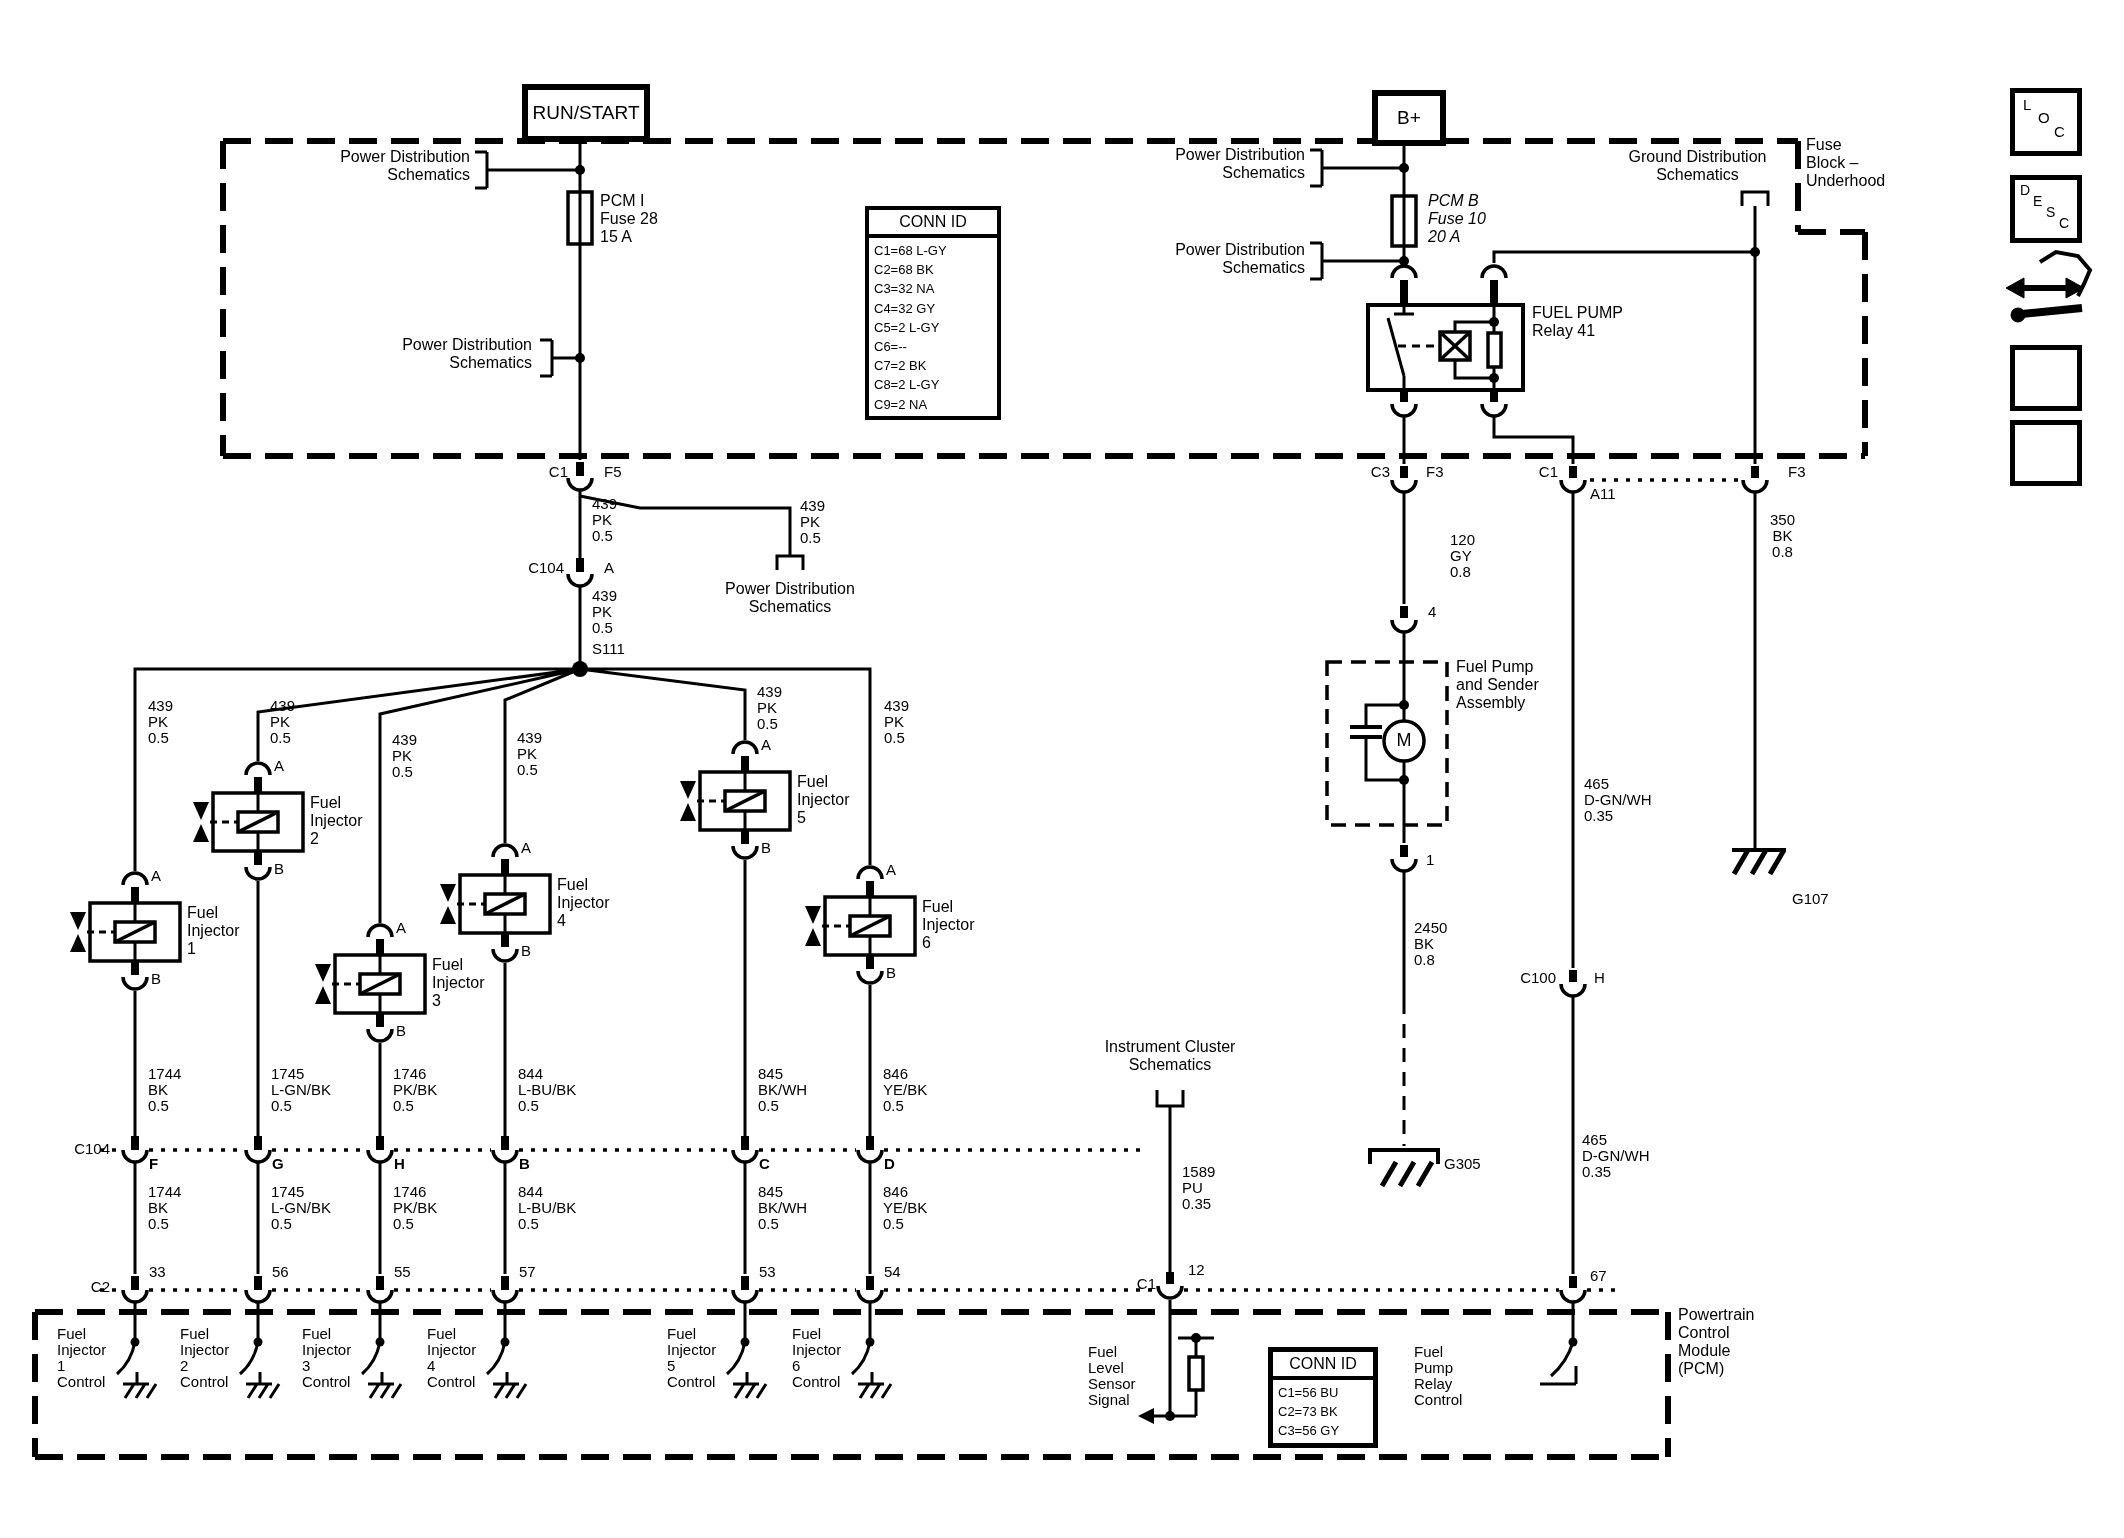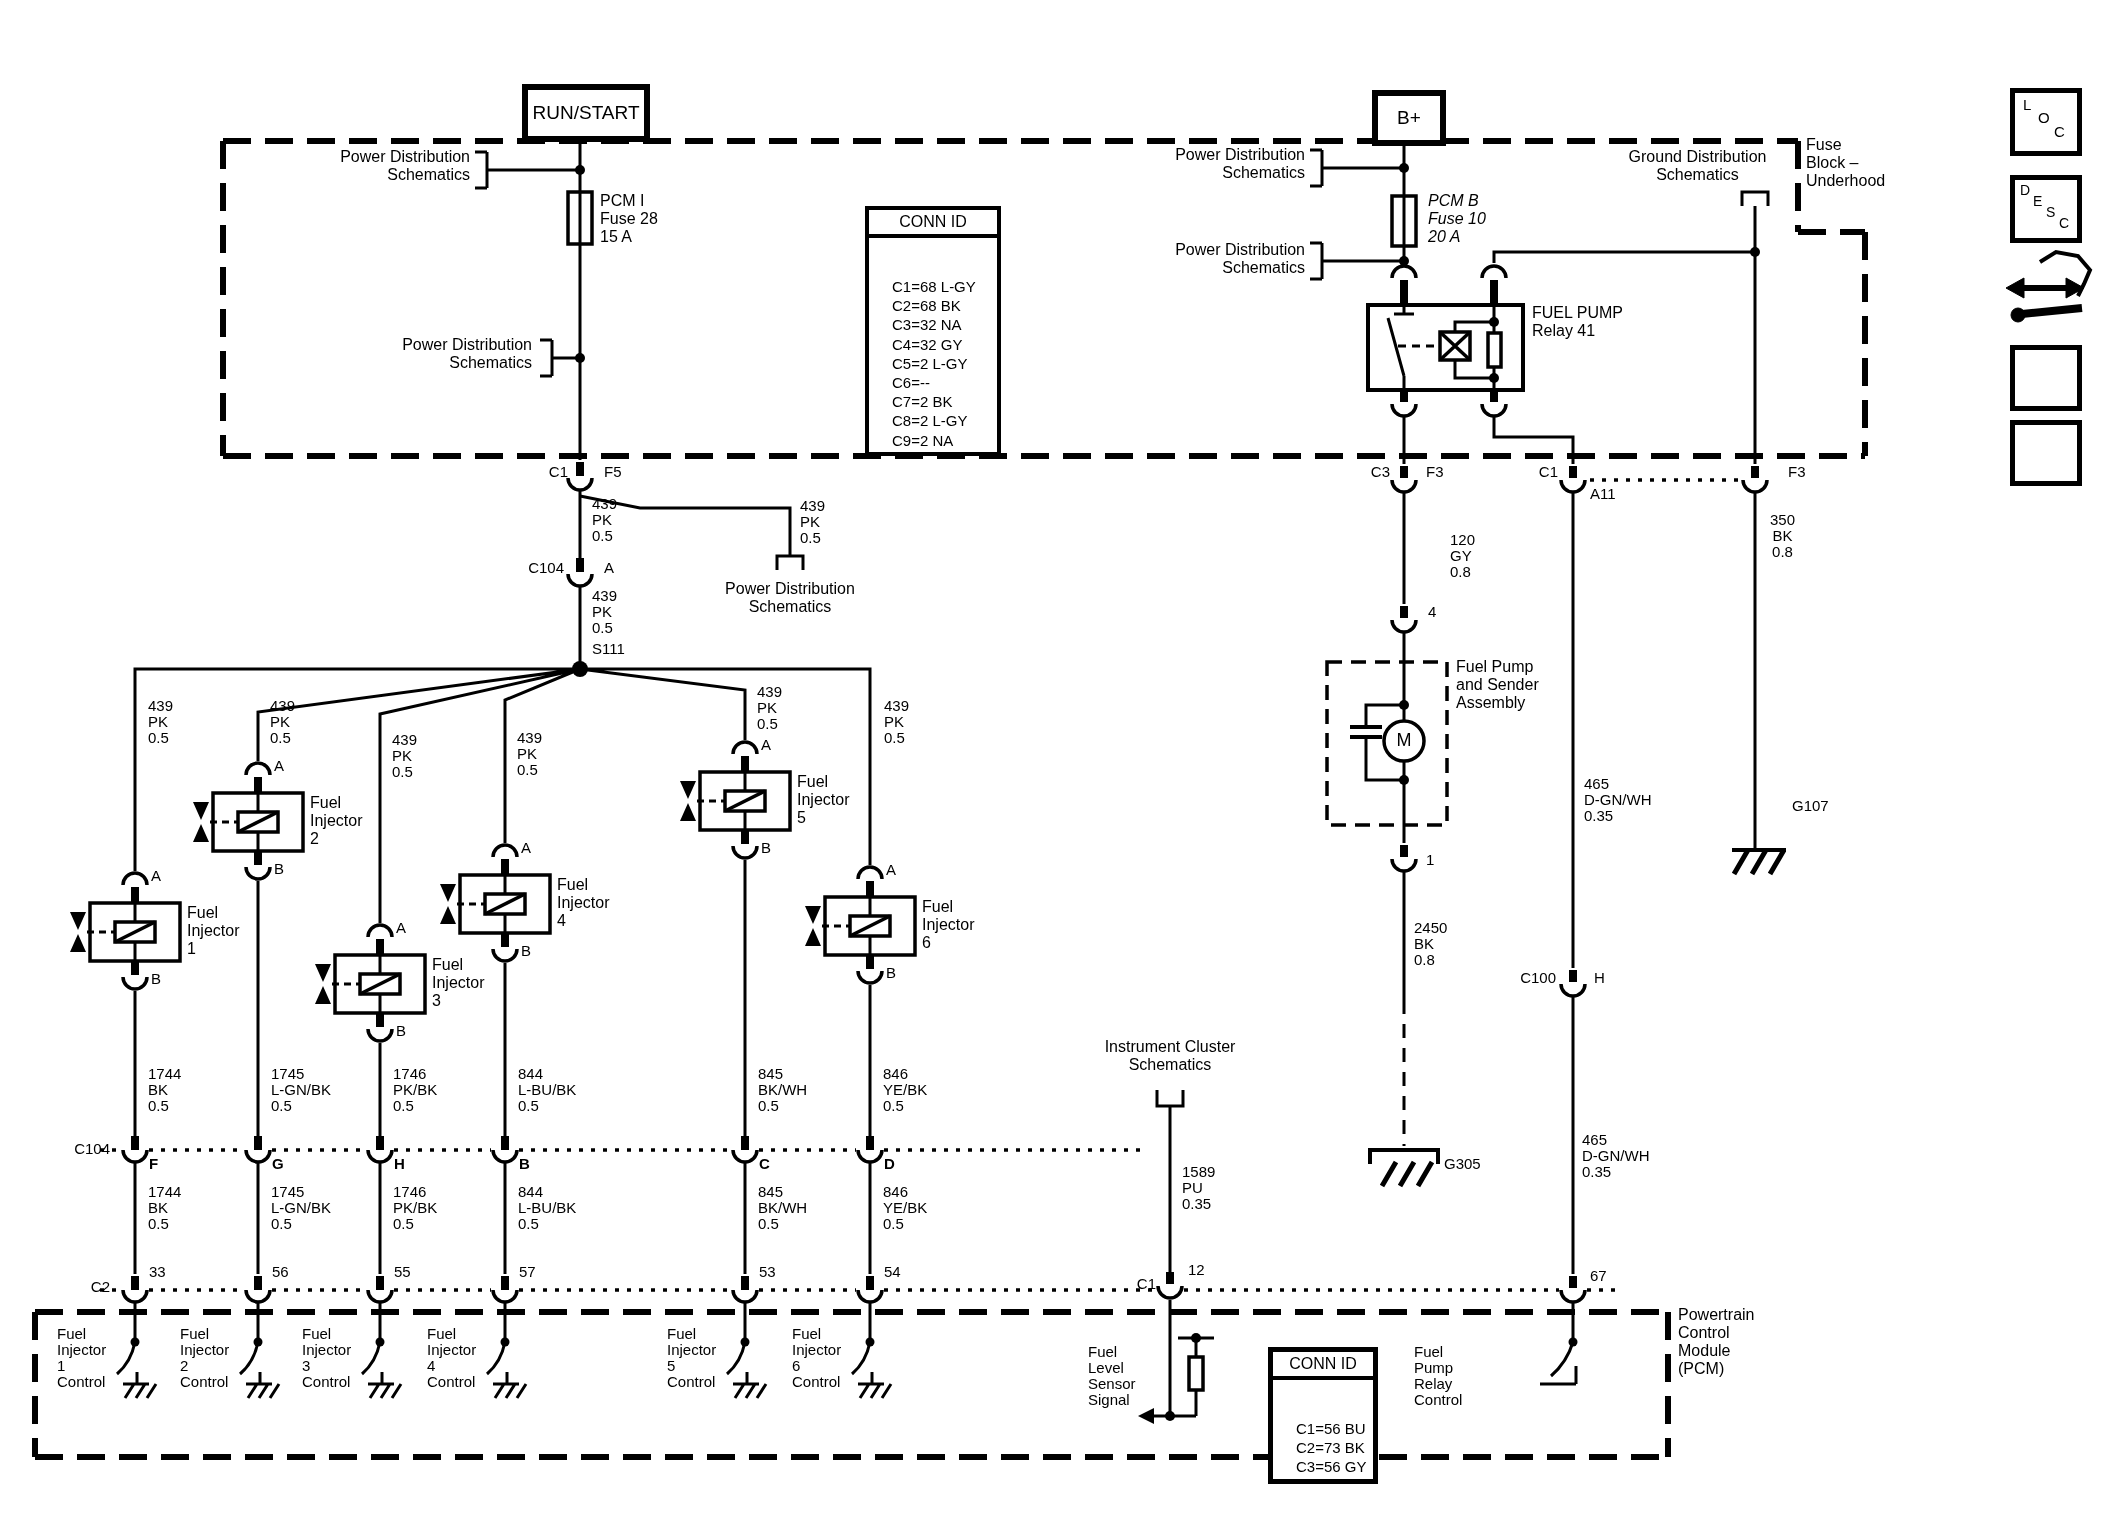--- a/index.html
+++ b/index.html
@@ -9,21 +9,21 @@
   .t{position:absolute;font-size:15px;line-height:16px;white-space:pre-line;color:#000;}
   .n{position:absolute;font-size:16px;line-height:18px;white-space:pre-line;color:#000;}
   .right{text-align:right;}
   .center{text-align:center;}
   .bold{font-weight:bold;}
   .box{position:absolute;border:6px solid #000;background:#fff;display:flex;
        align-items:center;justify-content:center;font-size:19px;}
   .connbox{position:absolute;border:4px solid #000;background:#fff;}
   .connbox .title{border-bottom:4px solid #000;text-align:center;font-size:16px;
                   padding:3px 0;font-weight:normal;}
-  .connbox .rows{padding:3px 5px 2px 23px;font-size:15px;line-height:19.2px;white-space:pre-line;margin-top:36px;}
+  .connbox .rows{padding:3px 5px 2px 5px;font-size:13px;line-height:19.2px;white-space:pre-line;}
   .iconbox{position:absolute;border:5px solid #000;background:#fff;}
   .iconbox span{position:absolute;font-size:15px;}
 </style>
 </head>
 <body>
 
 <div id="stage">
 
 <svg class="layer" width="2124" height="1538" viewBox="0 0 2124 1538">
 
@@ -472,21 +472,21 @@
 <div class="t" style="left:1590px;top:1268px;">67</div>
 <div class="t" style="left:1414px;top:1344px;">Fuel
 Pump
 Relay
 Control</div>
 
 <div class="t" style="left:1788px;top:464px;">F3</div>
 <div class="t" style="left:1770px;top:512px;text-align:center;">350
 BK
 0.8</div>
-<div class="t" style="left:1792px;top:798px;">G107</div>
+<div class="t" style="left:1792px;top:891px;">G107</div>
 
 <div class="n center" style="left:1080px;top:1038px;width:180px;">Instrument Cluster
 Schematics</div>
 <div class="t" style="left:1182px;top:1164px;">1589
 PU
 0.35</div>
 <div class="t right" style="left:1112px;top:1276px;width:44px;">C1</div>
 <div class="t" style="left:1188px;top:1262px;">12</div>
 <div class="t" style="left:1088px;top:1344px;">Fuel
 Level

